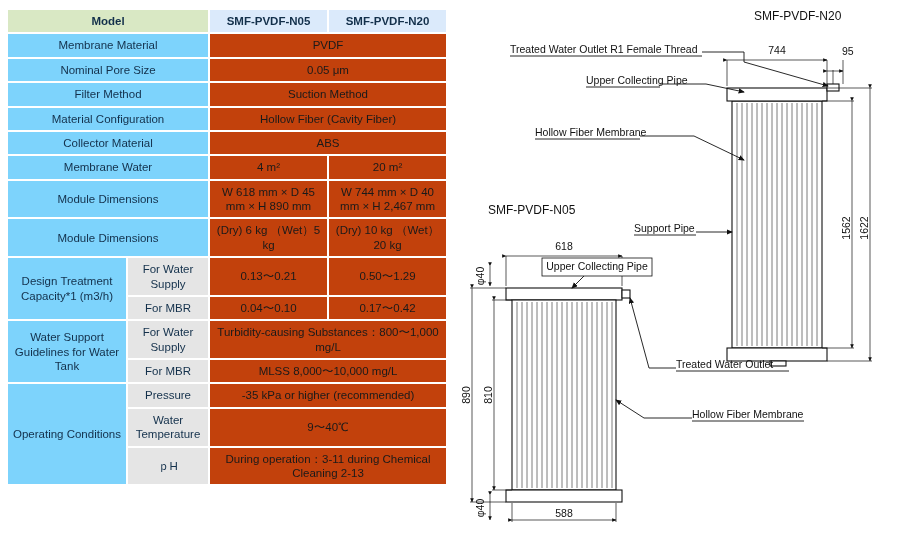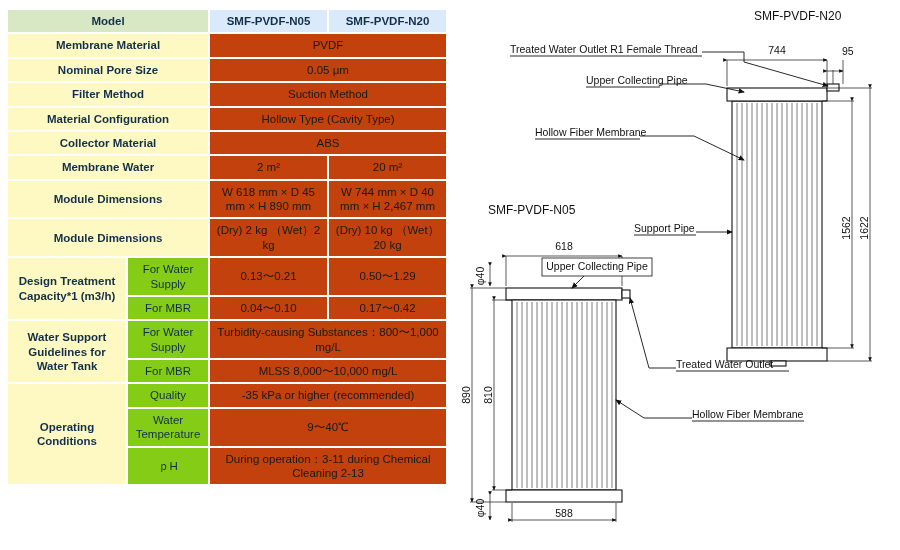--- a/index.html
+++ b/index.html
@@ -37,26 +37,26 @@
     background: #d9e8c4;
     font-weight: bold;
     color: #13304b;
   }
   .hdr-col {
     background: #dbeafb;
     font-weight: bold;
     color: #13304b;
   }
   .lbl {
-    background: #fef9c3;
-    font-weight: bold;
+    background: #7dd3fc;
+    font-weight: normal;
     color: #13304b;
   }
   .lbl-sub {
-    background: #84cc16;
+    background: #e5e5e5;
     color: #13304b;
   }
   .val {
     background: #c2410c;
     color: #1a1a1a;
   }
   .tall { height: 34px; }
 
   
   #drawing {
@@ -114,40 +114,40 @@
       <tr>
         <td class="lbl" colspan="2">Nominal Pore Size</td>
         <td class="val" colspan="2">0.05 μm</td>
       </tr>
       <tr>
         <td class="lbl" colspan="2">Filter Method</td>
         <td class="val" colspan="2">Suction Method</td>
       </tr>
       <tr>
         <td class="lbl" colspan="2">Material Configuration</td>
-        <td class="val" colspan="2">Hollow Type (Cavity Type)</td>
+        <td class="val" colspan="2">Hollow Fiber (Cavity Fiber)</td>
       </tr>
       <tr>
         <td class="lbl" colspan="2">Collector Material</td>
         <td class="val" colspan="2">ABS</td>
       </tr>
 
       <tr>
         <td class="lbl" colspan="2">Membrane Water</td>
-        <td class="val">2 m²</td>
+        <td class="val">4 m²</td>
         <td class="val">20 m²</td>
       </tr>
       <tr class="tall">
         <td class="lbl" colspan="2">Module Dimensions</td>
         <td class="val">W 618 mm × D 45 mm × H 890 mm</td>
         <td class="val">W 744 mm × D 40 mm × H 2,467 mm</td>
       </tr>
       <tr>
         <td class="lbl" colspan="2">Module Dimensions</td>
-        <td class="val">(Dry) 2 kg （Wet）2 kg</td>
+        <td class="val">(Dry) 6 kg （Wet）5 kg</td>
         <td class="val">(Dry) 10 kg （Wet）20 kg</td>
       </tr>
 
       <tr>
         <td class="lbl" rowspan="2">Design Treatment Capacity*1 (m3/h)</td>
         <td class="lbl-sub">For Water Supply</td>
         <td class="val">0.13〜0.21</td>
         <td class="val">0.50〜1.29</td>
       </tr>
       <tr>
@@ -161,21 +161,21 @@
         <td class="lbl-sub">For Water Supply</td>
         <td class="val" colspan="2">Turbidity-causing Substances：800〜1,000 mg/L</td>
       </tr>
       <tr>
         <td class="lbl-sub">For MBR</td>
         <td class="val" colspan="2">MLSS  8,000〜10,000 mg/L</td>
       </tr>
 
       <tr>
         <td class="lbl" rowspan="3">Operating Conditions</td>
-        <td class="lbl-sub">Quality</td>
+        <td class="lbl-sub">Pressure</td>
         <td class="val" colspan="2">-35 kPa or higher (recommended)</td>
       </tr>
       <tr class="tall">
         <td class="lbl-sub">Water Temperature</td>
         <td class="val" colspan="2">9〜40℃</td>
       </tr>
       <tr class="tall">
         <td class="lbl-sub">ｐH</td>
         <td class="val" colspan="2">During operation：3-11  during Chemical Cleaning 2-13</td>
       </tr>

